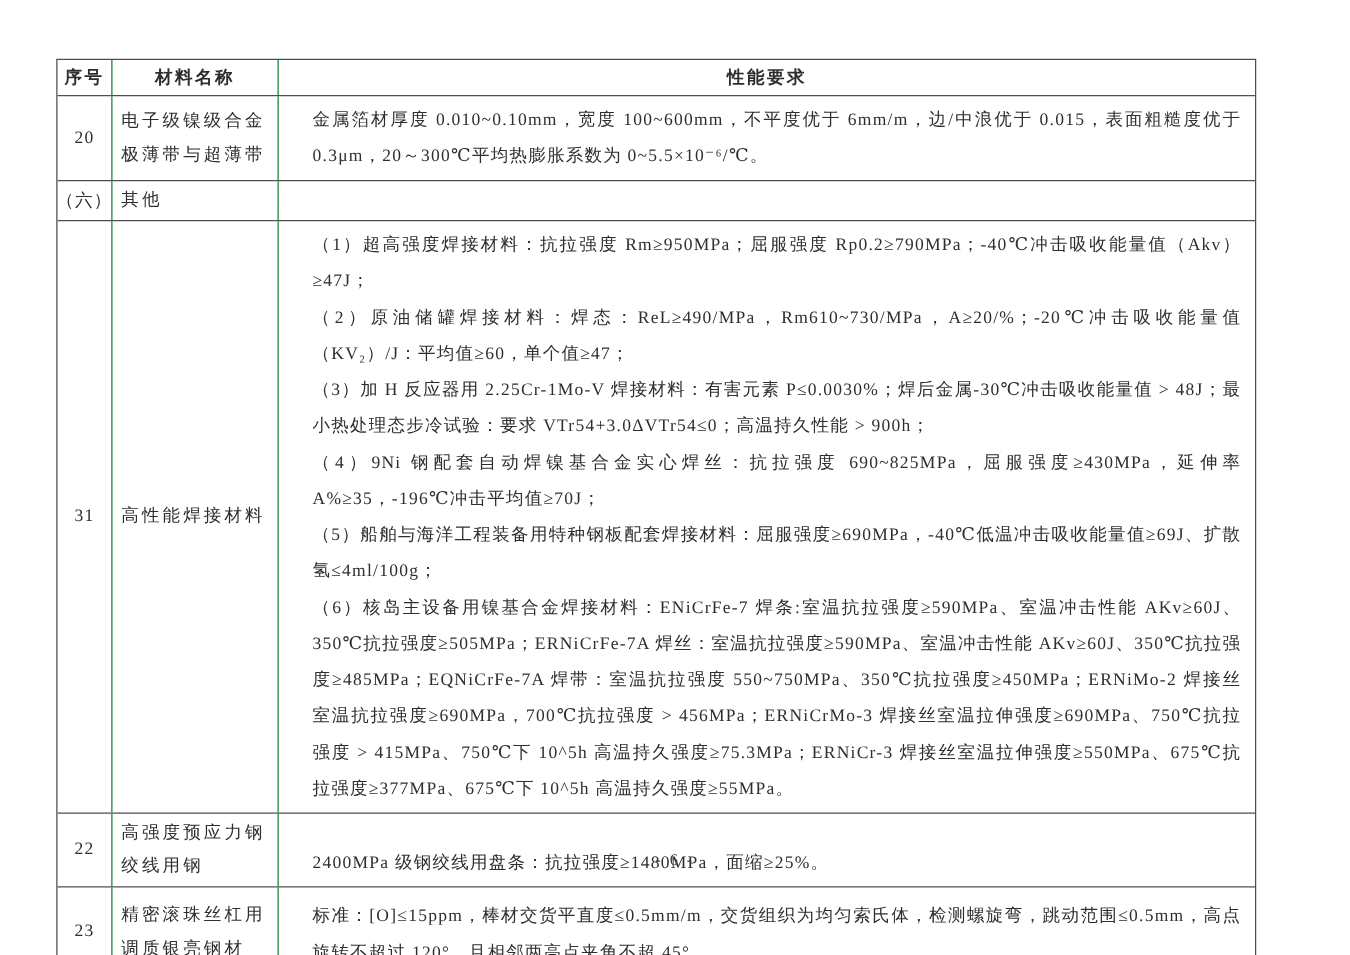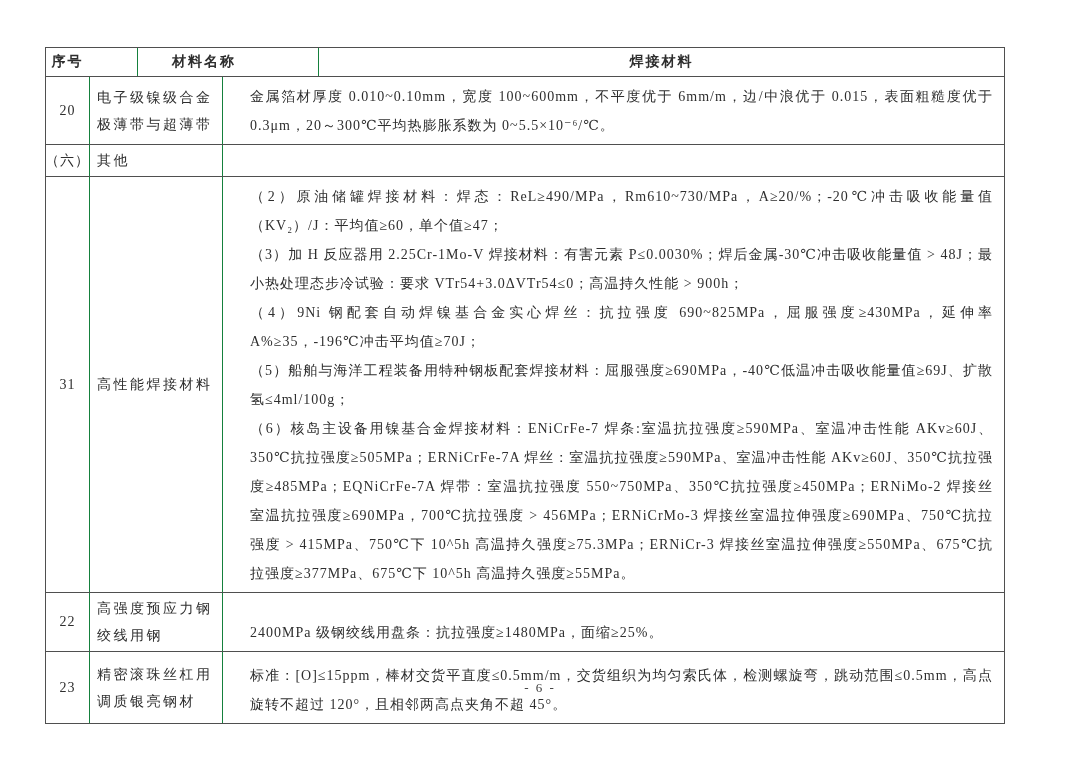--- a/index.html
+++ b/index.html
@@ -17,21 +17,21 @@
     border:1px solid #4f4f4f;
     box-sizing:border-box;
     background:#ffffff;
   }
   .row{
     display:grid;
     grid-template-columns:43px 133px 1fr;
     border-top:1px solid #4f4f4f;
     box-sizing:border-box;
   }
-  .row:first-child{border-top:none;gap:48px;}
+  .row:first-child{border-top:none;}
   .cell{
     box-sizing:border-box;
     border-left:1px solid #15803d;
     font-size:14px;
     overflow:hidden;
   }
   .cell:first-child{border-left:none;}
   .c-id{
     display:flex;align-items:center;justify-content:center;
     letter-spacing:1px;
@@ -74,41 +74,42 @@
 </head>
 <body>
 
 <div class="page">
 
   <div class="tbl">
 
     <div class="row hdr">
       <div class="cell">序号</div>
       <div class="cell">材料名称</div>
-      <div class="cell">焊接材料</div>
+      <div class="cell">性能要求</div>
     </div>
 
     <div class="row h-r20">
       <div class="cell c-id">20</div>
       <div class="cell c-name">电子级镍级合金极薄带与超薄带</div>
       <div class="cell c-req">
         <p>金属箔材厚度 0.010~0.10mm，宽度 100~600mm，不平度优于 6mm/m，边/中浪优于 0.015，表面粗糙度优于 0.3μm，20～300℃平均热膨胀系数为 0~5.5×10⁻⁶/℃。</p>
       </div>
     </div>
 
     <div class="row h-r6">
       <div class="cell c-id">（六）</div>
       <div class="cell c-name">其他</div>
       <div class="cell c-req"></div>
     </div>
 
     <div class="row h-r21">
       <div class="cell c-id">31</div>
       <div class="cell c-name">高性能焊接材料</div>
       <div class="cell c-req">
+        <p>（1）超高强度焊接材料：抗拉强度 Rm≥950MPa；屈服强度 Rp0.2≥790MPa；-40℃冲击吸收能量值（Akv）≥47J；</p>
         <p>（2）原油储罐焊接材料：焊态：ReL≥490/MPa，Rm610~730/MPa，A≥20/%；-20℃冲击吸收能量值（KV₂）/J：平均值≥60，单个值≥47；</p>
         <p>（3）加 H 反应器用 2.25Cr-1Mo-V 焊接材料：有害元素 P≤0.0030%；焊后金属-30℃冲击吸收能量值 &gt; 48J；最小热处理态步冷试验：要求 VTr54+3.0ΔVTr54≤0；高温持久性能 &gt; 900h；</p>
         <p>（4）9Ni 钢配套自动焊镍基合金实心焊丝：抗拉强度 690~825MPa，屈服强度≥430MPa，延伸率 A%≥35，-196℃冲击平均值≥70J；</p>
         <p>（5）船舶与海洋工程装备用特种钢板配套焊接材料：屈服强度≥690MPa，-40℃低温冲击吸收能量值≥69J、扩散氢≤4ml/100g；</p>
         <p>（6）核岛主设备用镍基合金焊接材料：ENiCrFe-7 焊条:室温抗拉强度≥590MPa、室温冲击性能 AKv≥60J、350℃抗拉强度≥505MPa；ERNiCrFe-7A 焊丝：室温抗拉强度≥590MPa、室温冲击性能 AKv≥60J、350℃抗拉强度≥485MPa；EQNiCrFe-7A 焊带：室温抗拉强度 550~750MPa、350℃抗拉强度≥450MPa；ERNiMo-2 焊接丝室温抗拉强度≥690MPa，700℃抗拉强度 &gt; 456MPa；ERNiCrMo-3 焊接丝室温拉伸强度≥690MPa、750℃抗拉强度 &gt; 415MPa、750℃下 10^5h 高温持久强度≥75.3MPa；ERNiCr-3 焊接丝室温拉伸强度≥550MPa、675℃抗拉强度≥377MPa、675℃下 10^5h 高温持久强度≥55MPa。</p>
       </div>
     </div>
 
     <div class="row h-r22">
       <div class="cell c-id">22</div>

